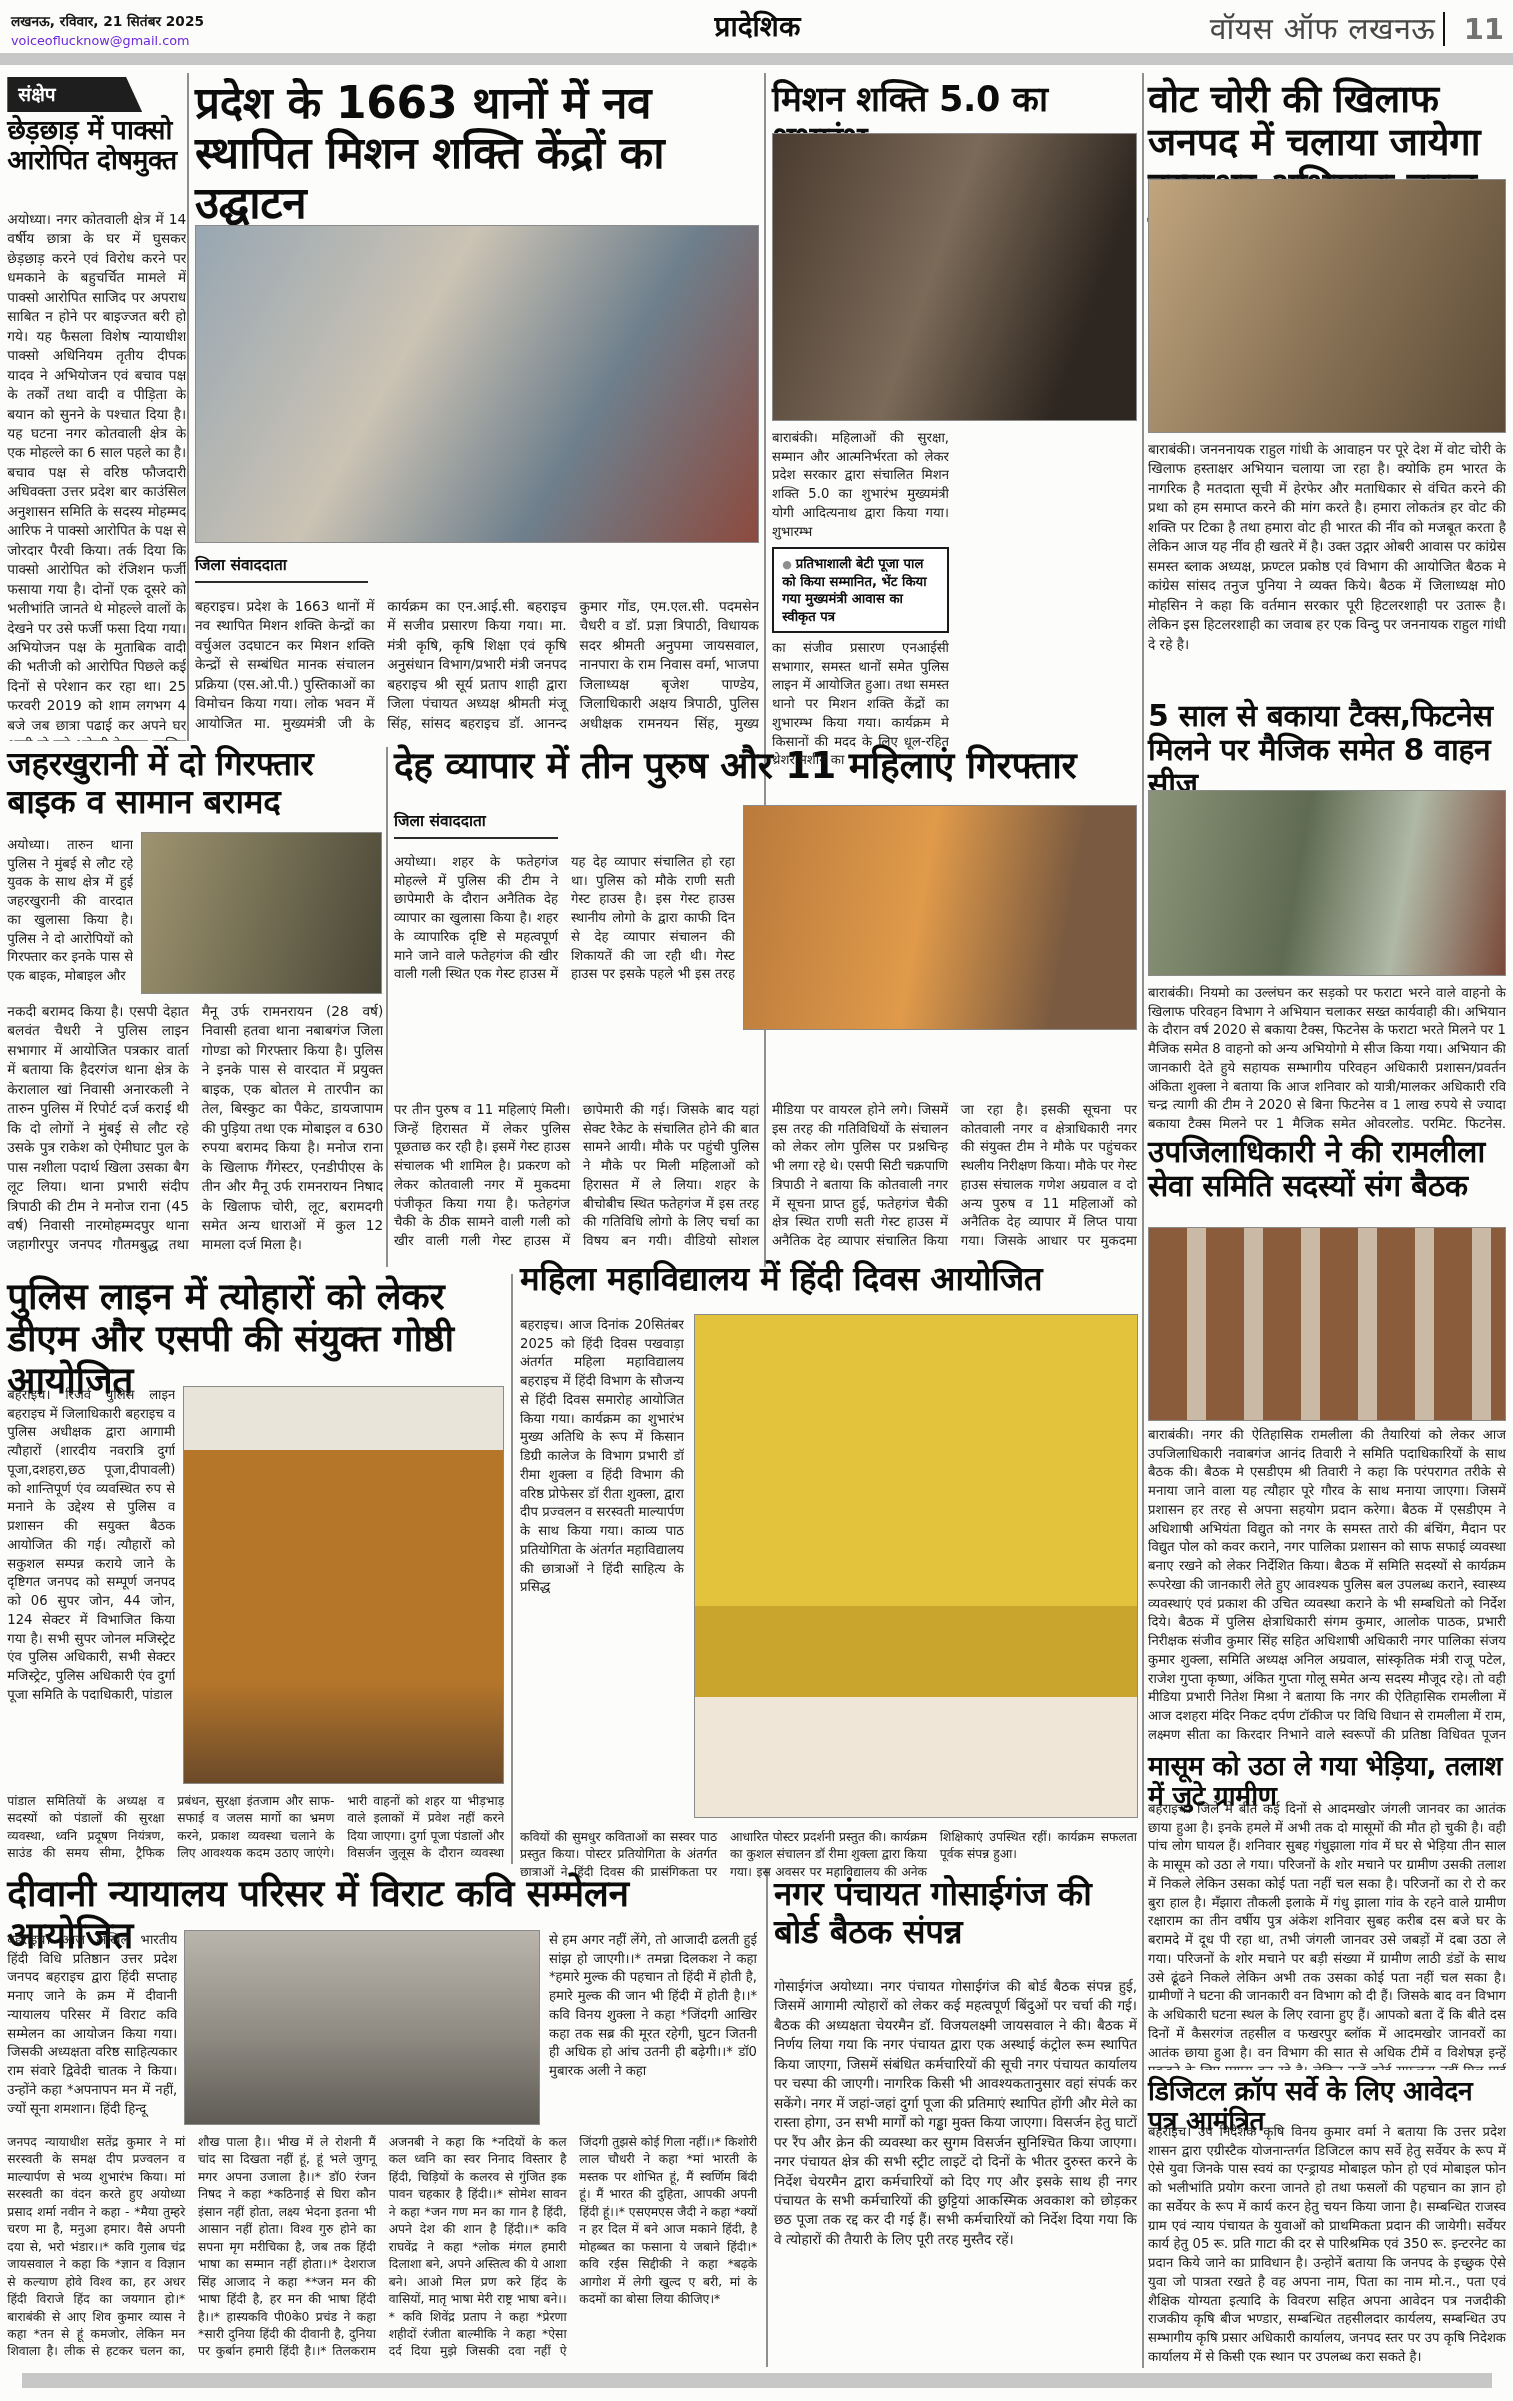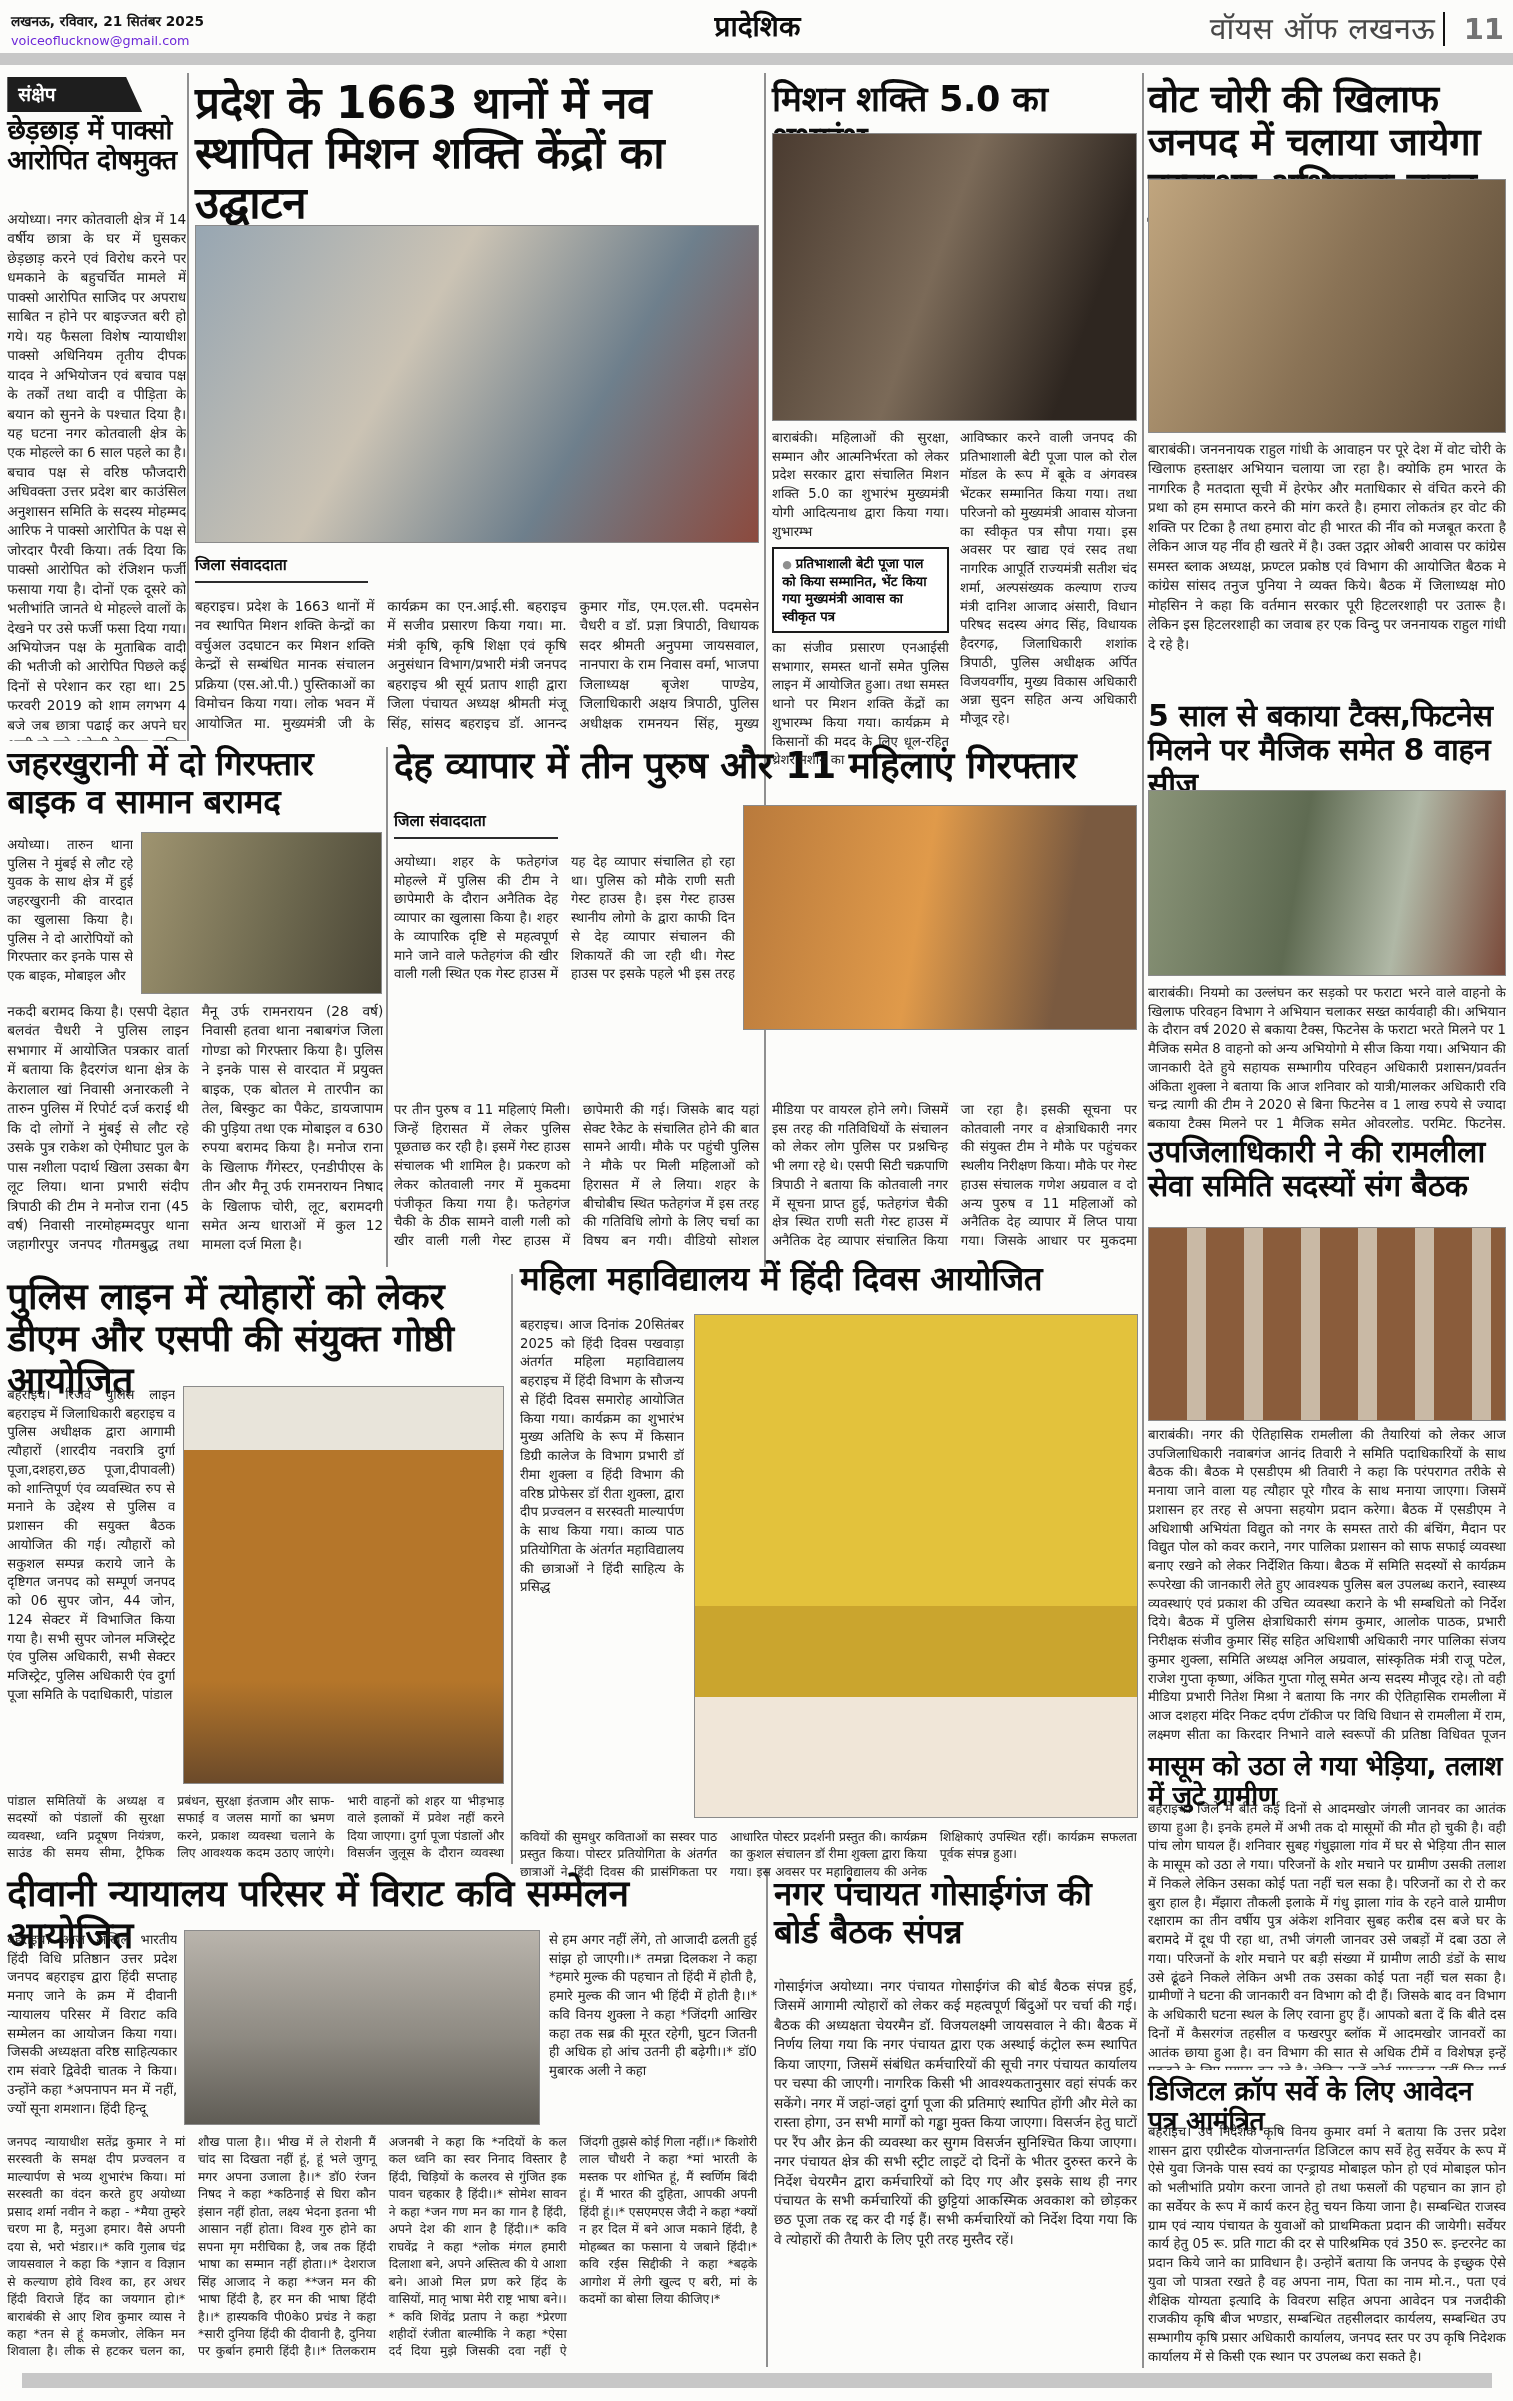--- a/index.html
+++ b/index.html
@@ -20,21 +20,21 @@
   .bbox{border:2.3px solid #1a1a1a;padding:6.4px 8.2px;font-weight:700;font-size:14px;line-height:1.32;
         color:#0e0e0e;box-sizing:border-box;overflow:hidden;background:#fff;}
   .bullet{display:block;}
   .bullet::before{content:"● ";color:#8e8e8e;font-size:11px;}
   .tag{background:#1e1e1e;color:#ffffff;font-weight:700;font-size:19px;padding:3.7px 16.4px 5.5px 11px;
        width:135px;clip-path:polygon(0 0,88% 0,100% 100%,0 100%);box-sizing:border-box;}
   .masthead-wrap{display:flex;align-items:baseline;gap:7.3px;justify-content:flex-end;}
   .masthead{font-size:30px;font-weight:400;color:#474747;letter-spacing:0.5px;}
   .pagenum{font-size:29px;font-weight:800;color:#737373;border-left:2.7px solid #111;padding-left:19px;}
   .section-title{font-size:28px;font-weight:800;text-align:center;color:#0c0c0c;}
-  .flexrow{display:flex;gap:11px;}
+  .flexrow{display:flex;gap:11px;flex-direction:column;}
   
   .p-missioninaug{background:linear-gradient(120deg,#97a6b2,#cbc3b4 38%,#6e7f8c 68%,#8c4a3e);}
   .p-mission5{background:linear-gradient(110deg,#4a3b30,#7b6a58 45%,#2e2620 82%);}
   .p-vote{background:linear-gradient(115deg,#c0a57e,#8a7356 50%,#5d4c38);}
   .p-trucks{background:linear-gradient(100deg,#8a9478,#5f6b52 42%,#b0b8a6 70%,#7a4a3a);}
   .p-ramlila{background:repeating-linear-gradient(90deg,#8a5c3b 0 38px,#c9b9a5 38px 57px);}
   .p-jahar{background:linear-gradient(105deg,#9f9470,#6f6a50 55%,#4a4636);}
   .p-deh{background:linear-gradient(100deg,#b97a3c,#e09a4a 45%,#7a5a40 80%);}
   .p-policeline{background:linear-gradient(180deg,#e8e4da 0 16%,#b5762a 16% 74%,#6b4a2a);}
   .p-hindidiwas{background:linear-gradient(180deg,#e3c23c 0 58%,#caa52e 58% 76%,#f0e6d8 76%);}

